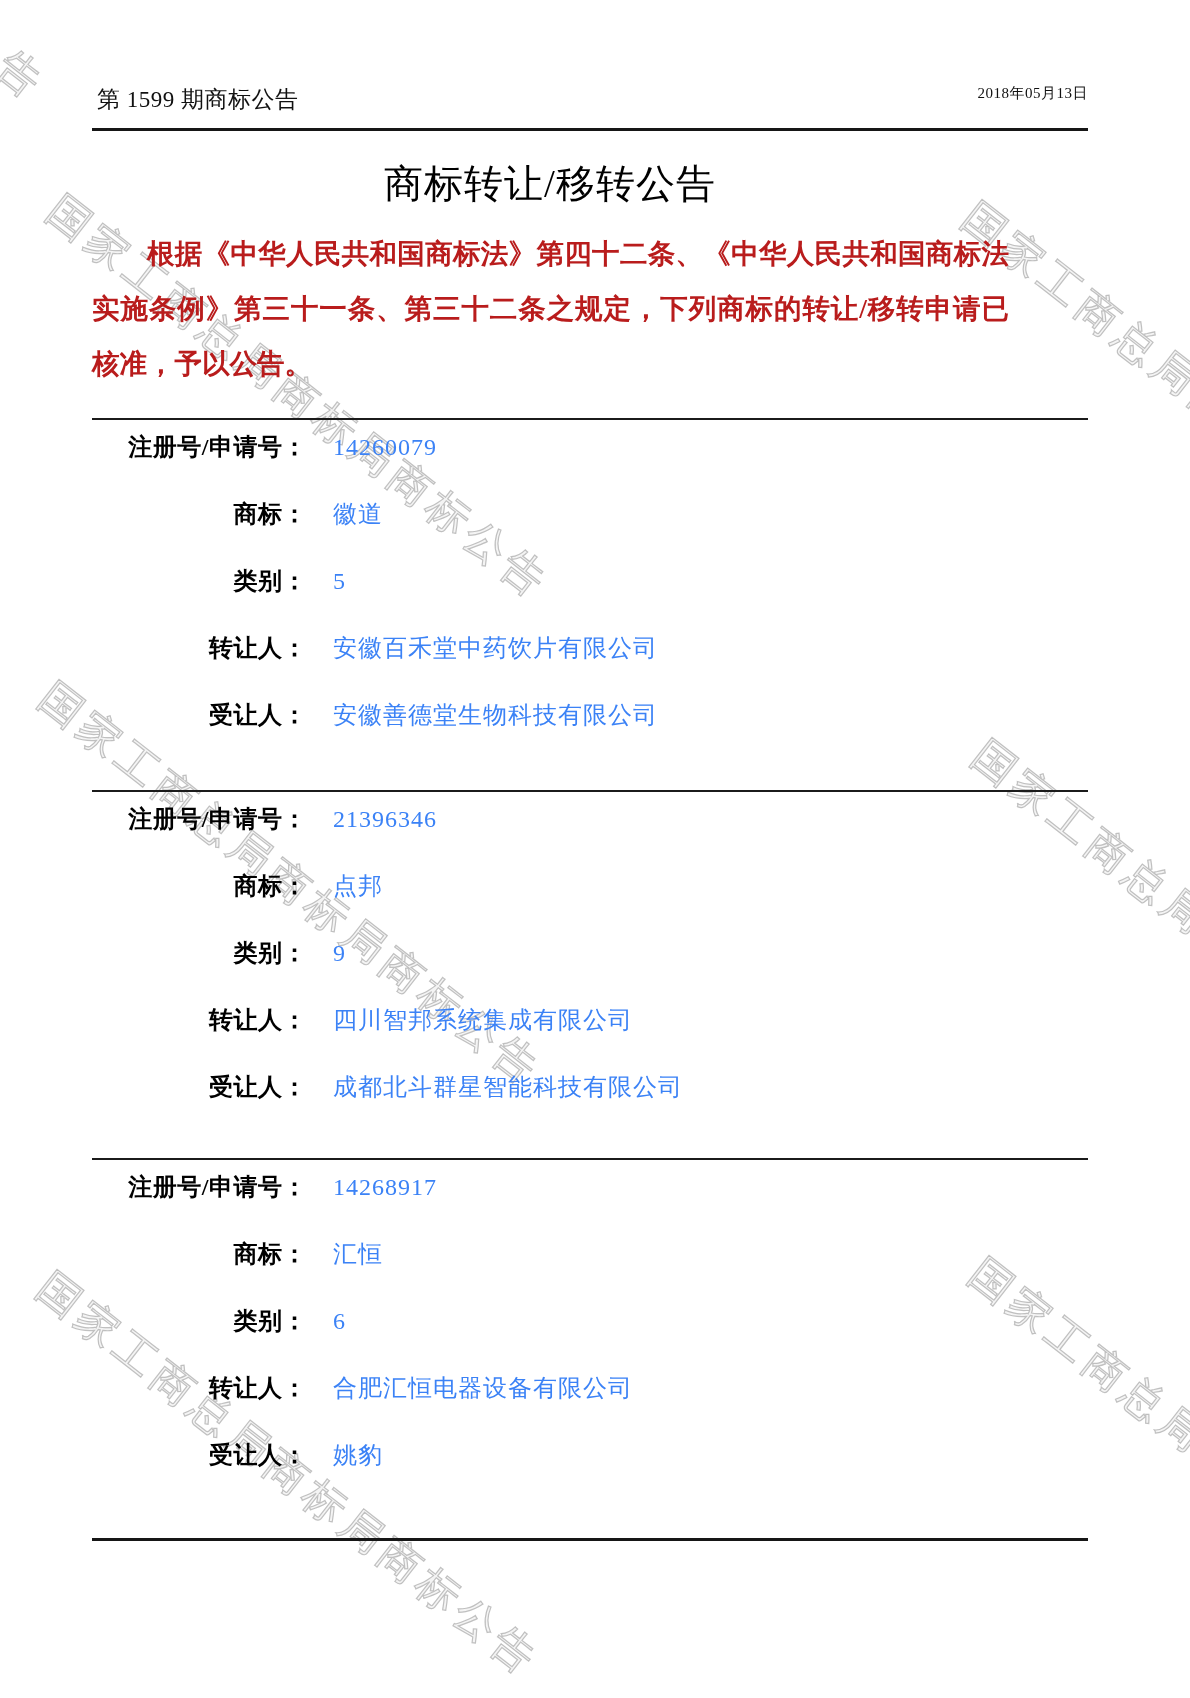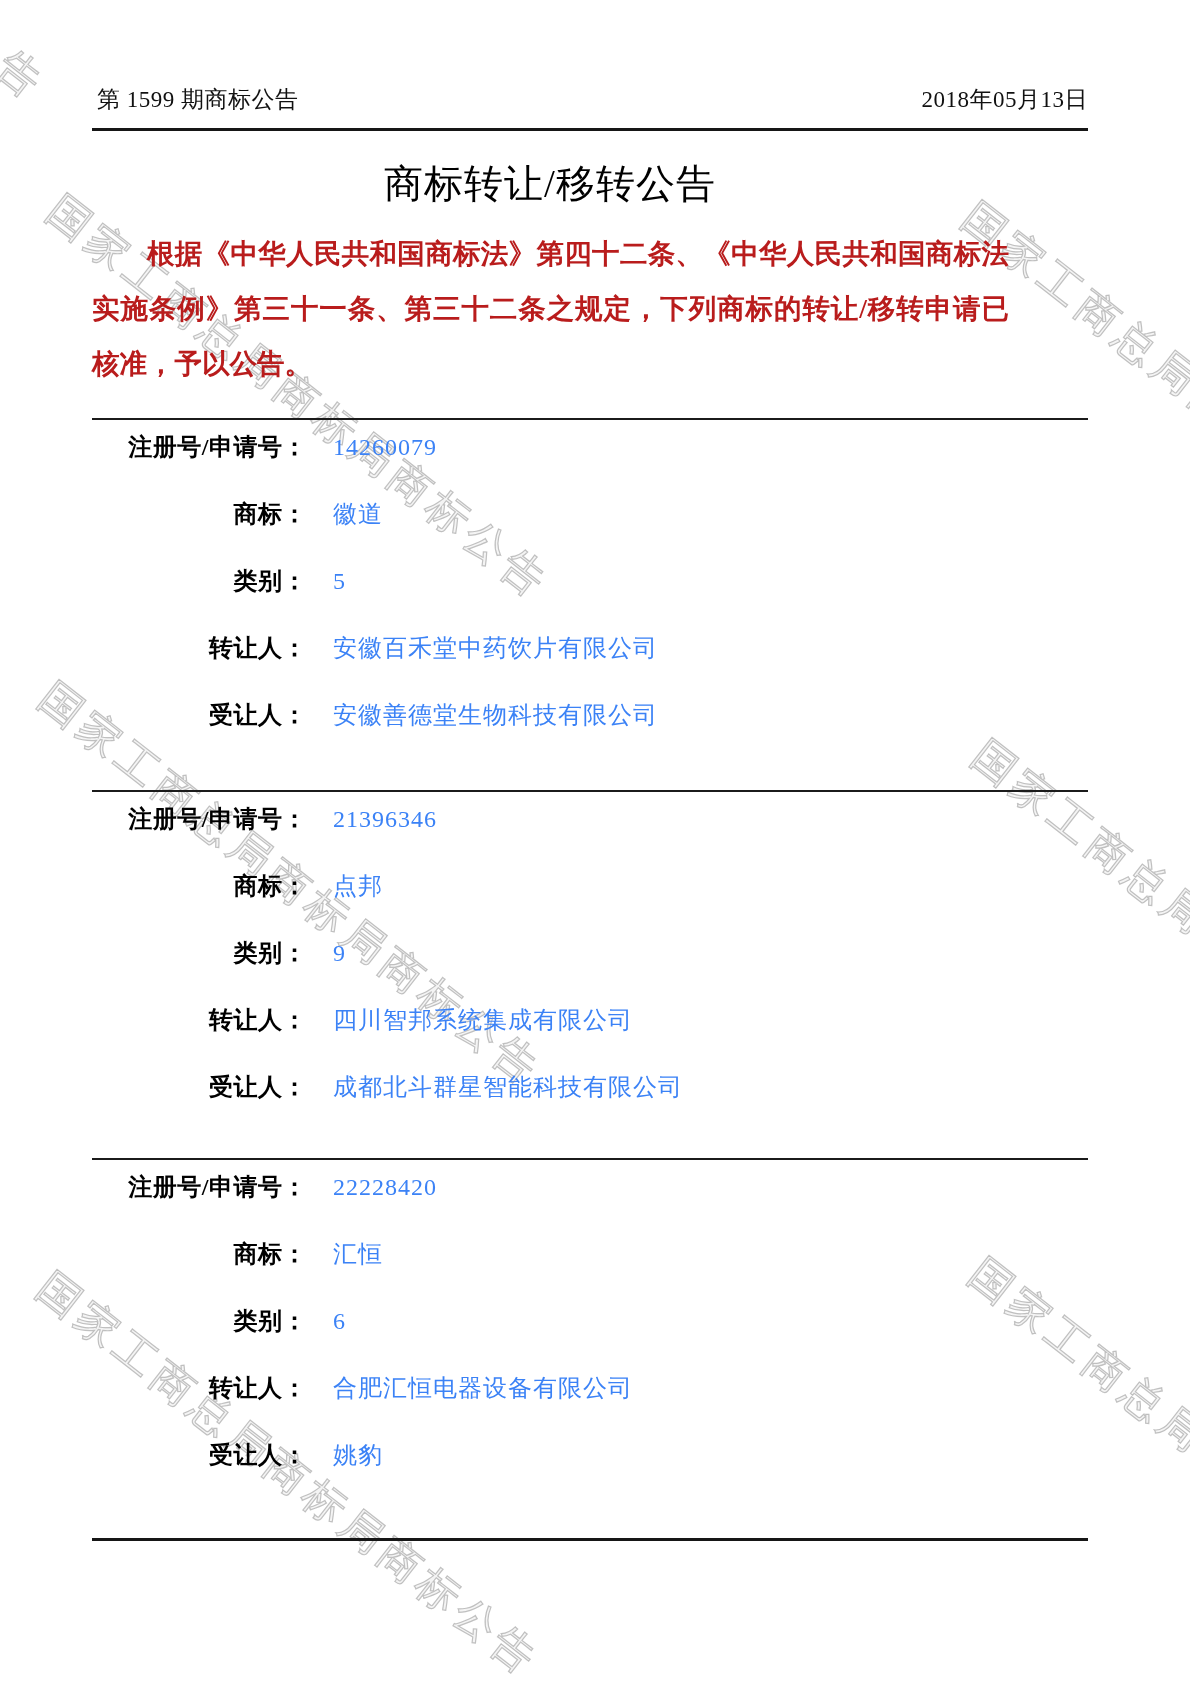--- a/index.html
+++ b/index.html
@@ -37,21 +37,21 @@
 
   
   .content { position: absolute; inset: 0; z-index: 1; }
 
   .hdr-left {
     position: absolute; left: 97px; top: 84px;
     font-size: 23px; letter-spacing: 0.5px;
   }
   .hdr-right {
     position: absolute; top: 84px; left: 92px; width: 996px;
-    text-align: right; font-size: 23px; letter-spacing: 0.5px;
+    text-align: right; font-size: 15px; letter-spacing: 0.5px;
   }
   .rule {
     position: absolute; left: 92px; width: 996px;
     height: 0; border-top: 3px solid #161616;
   }
   .hdr-rule { top: 128px; }
   .bottom-rule { top: 1538px; }
 
   .doc-title {
     position: absolute; left: 92px; top: 131px; width: 916px;
@@ -163,21 +163,21 @@
       </div>
       <div class="row">
         <span class="lbl">受让人：</span>
         <span class="val">成都北斗群星智能科技有限公司</span>
       </div>
     </section>
 
     <section class="record rec-3">
       <div class="row">
         <span class="lbl">注册号/申请号：</span>
-        <span class="val">22228420</span>
+        <span class="val">14268917</span>
       </div>
       <div class="row">
         <span class="lbl">商标：</span>
         <span class="val">汇恒</span>
       </div>
       <div class="row">
         <span class="lbl">类别：</span>
         <span class="val">6</span>
       </div>
       <div class="row">

